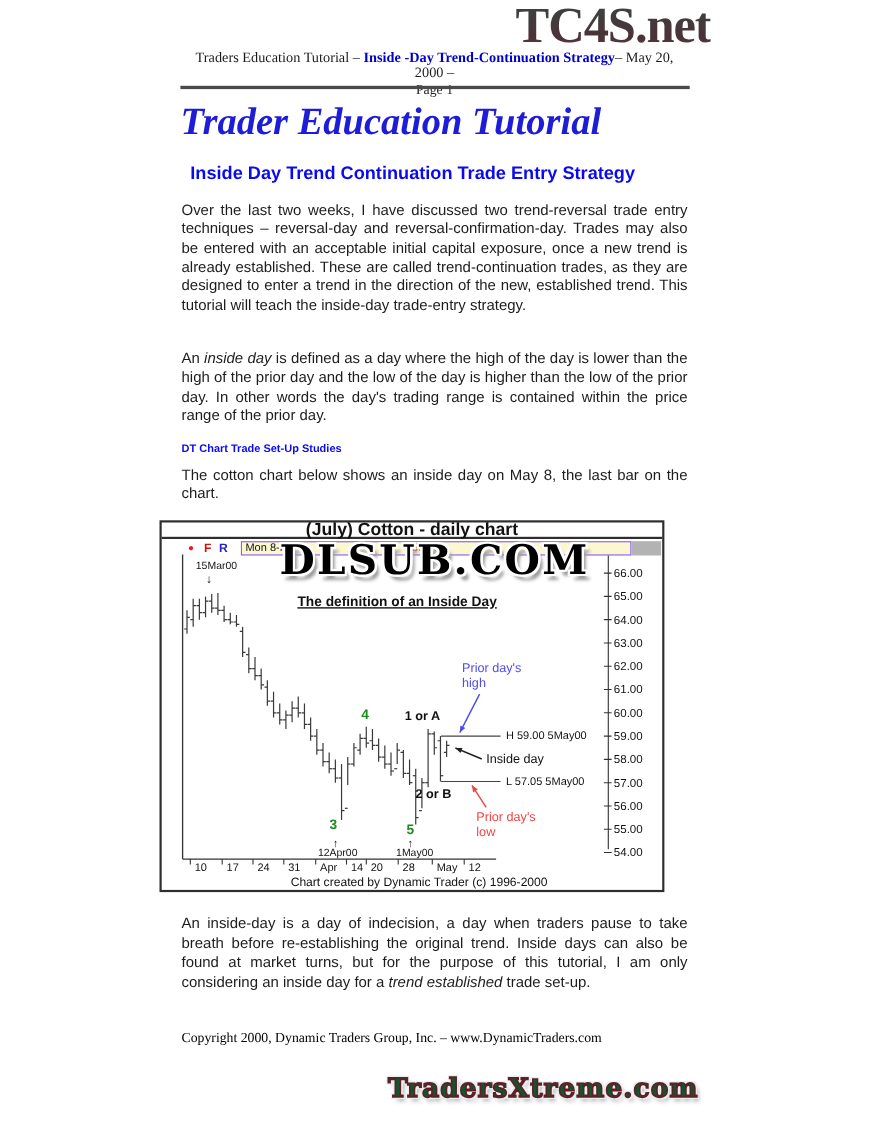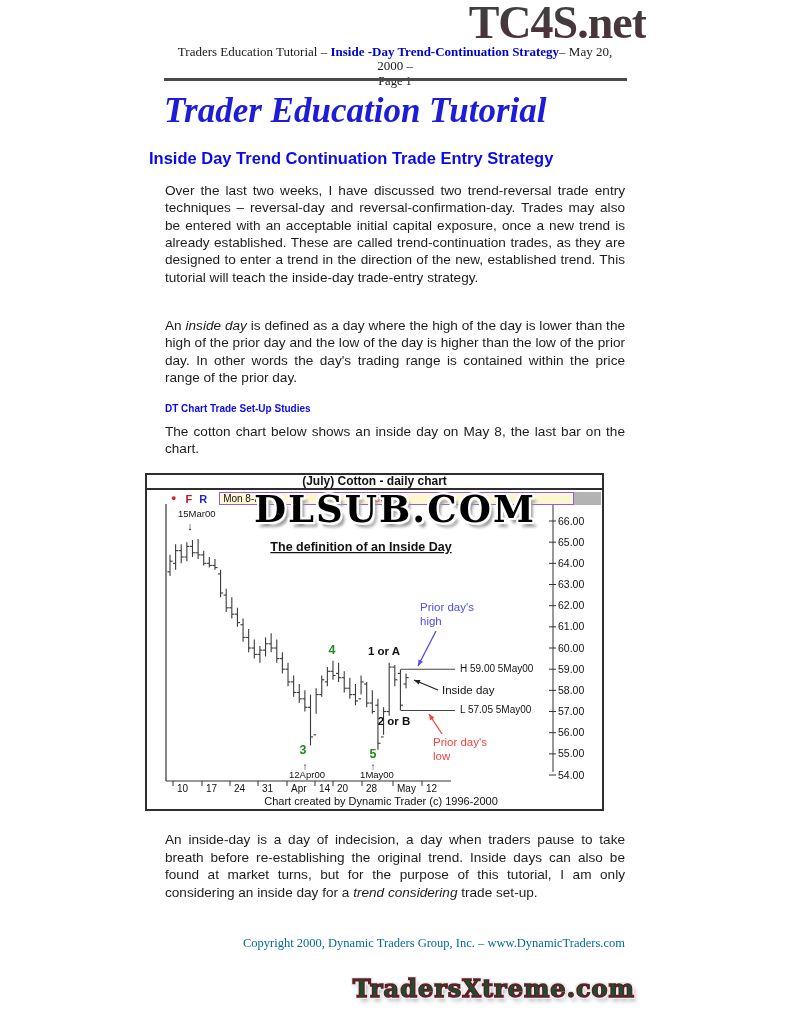--- a/index.html
+++ b/index.html
@@ -14,40 +14,40 @@
 
   
   .hdr{position:absolute;top:45px;left:165px;width:460px;text-align:center;
        font-family:"Liberation Serif",serif;font-size:13px;line-height:14px;color:#1a1a1a;}
   .hdr-blue{color:#0000cc;font-weight:bold;}
   .hdr-line2{margin-top:1px;font-size:12.5px;}
   .rule{position:absolute;top:78px;left:164px;width:463px;height:2.5px;background:#4a4a4a;}
 
   h1.title{position:absolute;top:91px;left:164px;margin:0;font-family:"Liberation Serif",serif;
      font-style:italic;font-weight:bold;font-size:35px;color:#1c1cd9;}
-  h2.subtitle{position:absolute;top:149px;left:149px;margin:0;font-size:16.5px;font-weight:bold;color:#0a0aef;}
+  h2.subtitle{position:absolute;top:149px;left:173px;margin:0;font-size:16.5px;font-weight:bold;color:#0a0aef;}
   h3.section{position:absolute;top:403px;left:165px;margin:0;font-size:10px;font-weight:bold;color:#0a0aef;}
 
   .body{position:absolute;left:165px;width:460px;margin:0;font-size:13.6px;line-height:17.35px;
         color:#1d1d1d;text-align:justify;}
   .p1{top:182px;} .p2{top:317px;} .p3{top:423px;} .p4{top:831px;line-height:17.5px;}
 
-  .footer{position:absolute;top:936px;left:165px;width:460px;text-align:right;
-          font-family:"Liberation Serif",serif;font-size:12.5px;color:#0369a1;}
+  .footer{position:absolute;top:936px;left:165px;width:460px;text-align:left;
+          font-family:"Liberation Serif",serif;font-size:12.5px;color:#000000;}
 
   
   .tx-logo{position:absolute;top:974px;right:14px;font-family:"DejaVu Serif",serif;font-weight:bold;
            font-size:24px;letter-spacing:1px;color:#14532d;-webkit-text-stroke:1.5px #5c2026;
            text-shadow:-2px -2px 0 #ededed,2px -2px 0 #ededed,-2px 2px 0 #ededed,2px 2px 0 #ededed,3px 4px 4px #aaa;}
 
   
   .chart{position:absolute;top:473px;left:145px;width:459px;height:338px;
          border:2px solid #2e2e2e;box-sizing:border-box;background:#fff;}
   .c-title{position:absolute;top:0;left:0;right:0;height:13px;border-bottom:2px solid #2e2e2e;
-           text-align:center;font-weight:bold;font-size:12px;line-height:13px;color:#111;z-index:2;}
+           text-align:center;font-weight:bold;font-size:16px;line-height:13px;color:#111;z-index:2;}
   .c-info{position:absolute;top:16px;left:0;right:0;height:15px;display:flex;align-items:center;z-index:2;}
   .c-dot{color:#e02020;font-size:9px;margin-left:24px;line-height:13px;}
   .c-f{color:#cc1111;font-weight:bold;font-size:11px;margin-left:9px;}
   .c-r{color:#2222cc;font-weight:bold;font-size:11px;margin-left:7px;}
   .c-quote{margin-left:12px;width:355px;height:13px;background:#fbf7cf;border:1px solid #8b5cf6;
            font-size:10px;line-height:11px;padding-left:3px;box-sizing:border-box;
            white-space:nowrap;overflow:hidden;color:#111;}
   .c-quote .red{color:#dd2222;margin-left:112px;}
   .c-gray{flex:1;height:13px;background:#b3b3b3;margin-right:1px;}
   svg.plot{position:absolute;top:-2px;left:-2px;z-index:3;pointer-events:none;}
@@ -292,19 +292,19 @@
         <polygon points="284,241 289.4,244.6 285.1,247.4" fill="#ef4444"></polygon>
         <text x="160" y="297" font-size="10" fill="#111" text-anchor="middle" font-weight="normal" font-family="Liberation Sans, sans-serif">↑</text>
         <text x="162" y="305" font-size="9.5" fill="#111" text-anchor="middle" font-weight="normal" font-family="Liberation Sans, sans-serif">12Apr00</text>
         <text x="228" y="297" font-size="10" fill="#111" text-anchor="middle" font-weight="normal" font-family="Liberation Sans, sans-serif">↑</text>
         <text x="232" y="305" font-size="9.5" fill="#111" text-anchor="middle" font-weight="normal" font-family="Liberation Sans, sans-serif">1May00</text>
         <text x="236" y="332" font-size="11" fill="#111" text-anchor="middle" font-weight="normal" font-family="Liberation Sans, sans-serif">Chart created by Dynamic Trader (c) 1996-2000</text>
       </svg>
     <div class="watermark">DLSUB.COM</div>
   </div>
 
-  <p class="body p4"><span>An inside-day is a day of indecision, a day when traders pause to take breath before re-establishing the original trend. Inside days can also be found at market turns, but for the purpose of this tutorial, I am only considering an inside day for a </span><i>trend considering</i><span> trade set-up.</span></p>
+  <p class="body p4"><span>An inside-day is a day of indecision, a day when traders pause to take breath before re-establishing the original trend. Inside days can also be found at market turns, but for the purpose of this tutorial, I am only considering an inside day for a </span><i>trend established</i><span> trade set-up.</span></p>
 
   <div class="footer">Copyright 2000, Dynamic Traders Group, Inc. – www.DynamicTraders.com</div>
 
   <div class="tx-logo">TradersXtreme.com</div>
 
 </div>
 
 </body></html>

